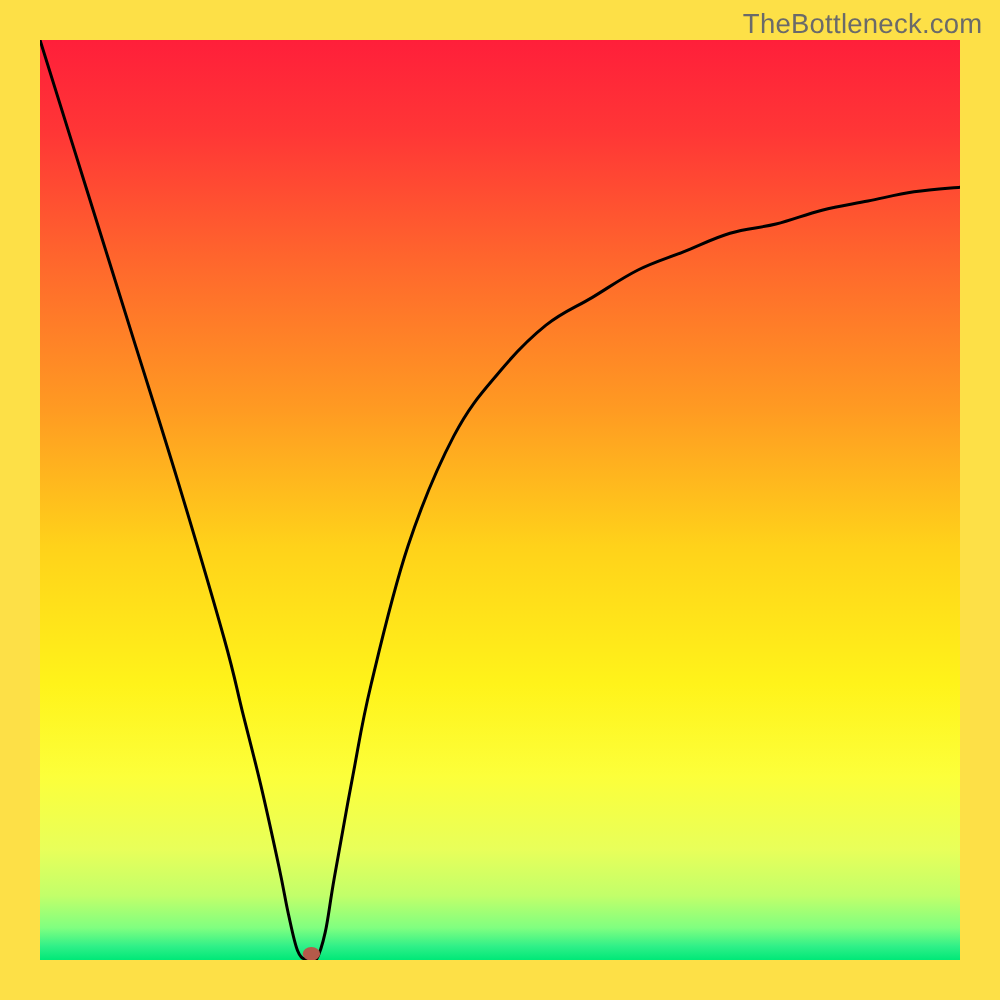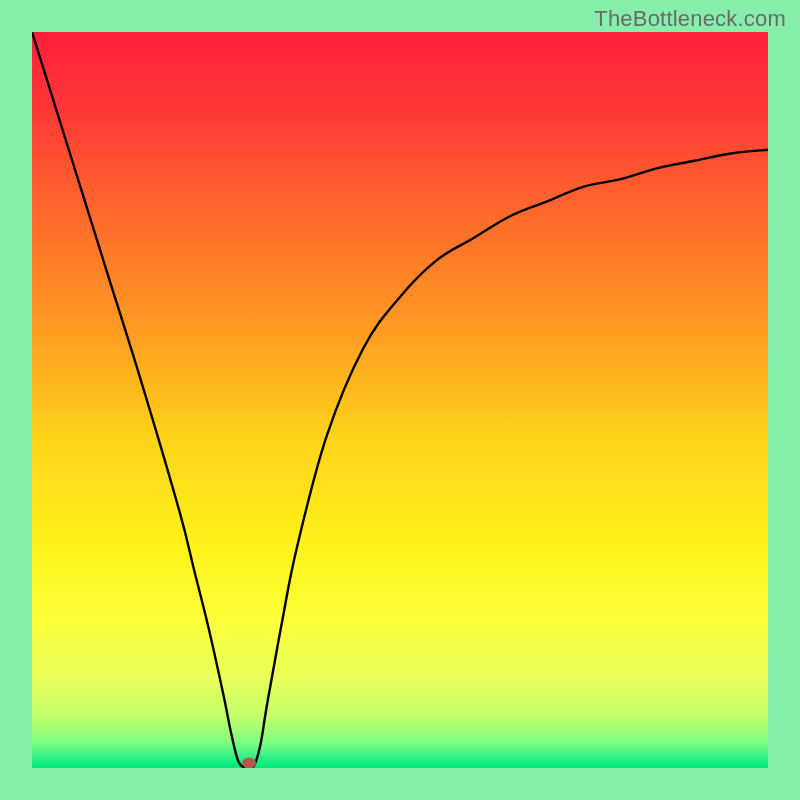--- a/index.html
+++ b/index.html
@@ -9,21 +9,21 @@
     height: 800px;
     background: #000;
     overflow: hidden;
     font-family: Arial, Helvetica, sans-serif;
   }
   .frame {
     position: absolute;
     top: 0; left: 0;
     width: 800px;
     height: 800px;
-    background: #86efac;
+    background: #fde047;
     text-align: right;
   }
   .plot-area {
     position: absolute;
     top: 32px;
     left: 32px;
     width: 736px;
     height: 736px;
     overflow: hidden;
   }

